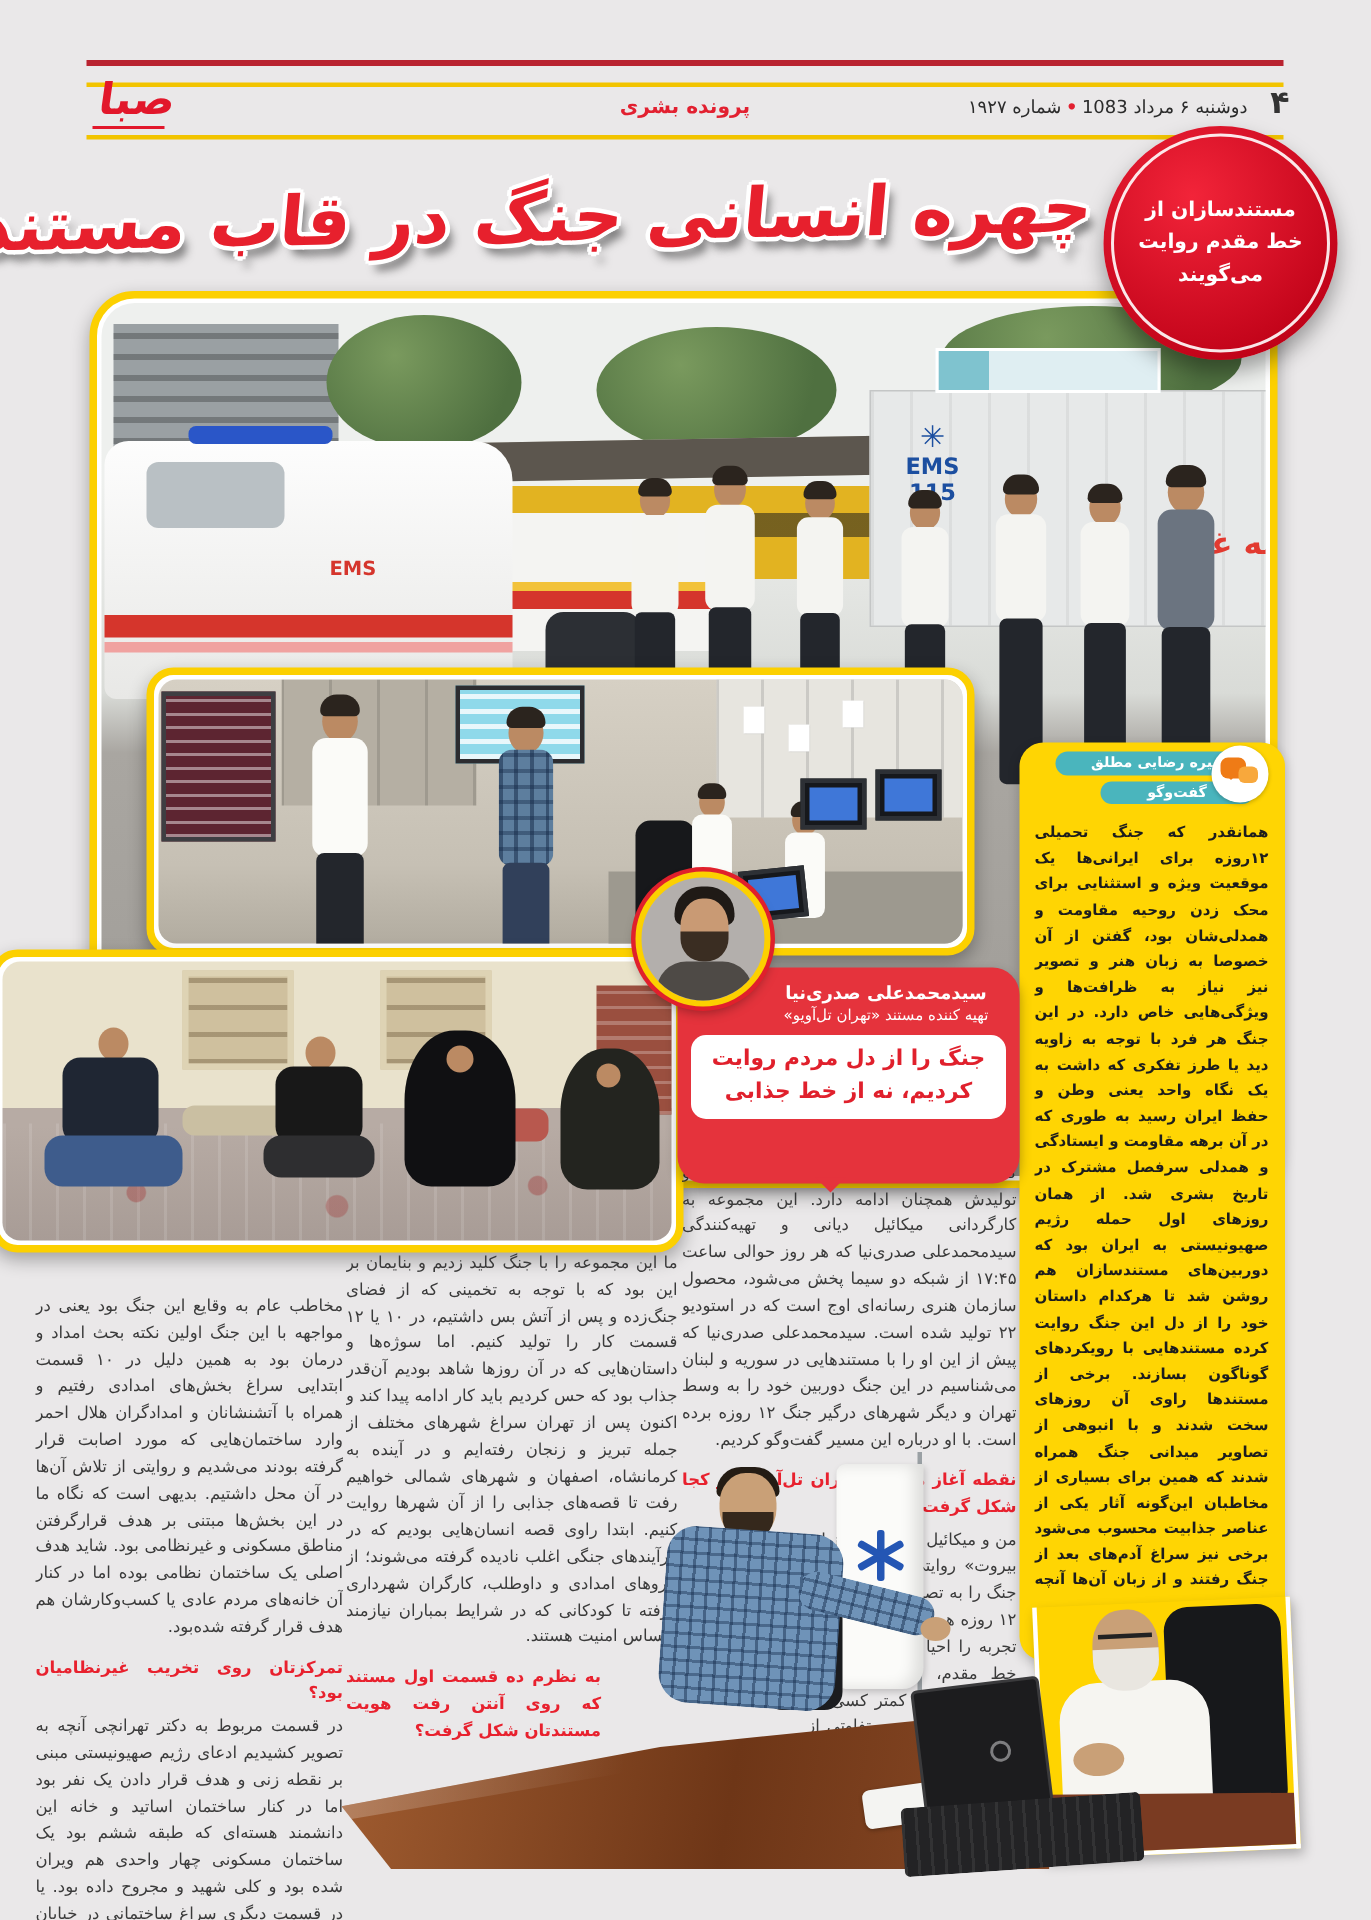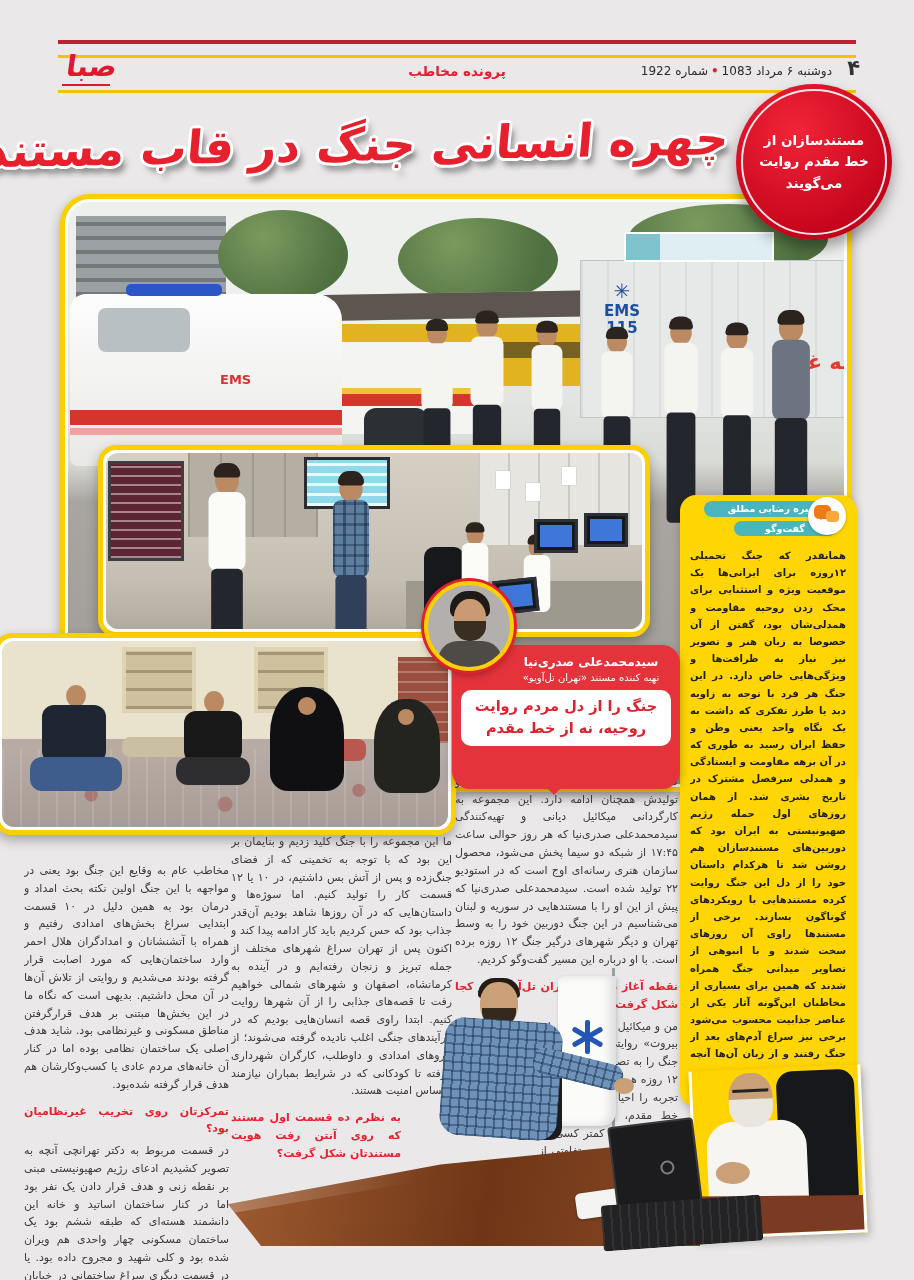--- a/index.html
+++ b/index.html
@@ -196,23 +196,23 @@
 </head>
 <body>
 
 <div class="page">
 
   <div class="abs top-rule"></div>
   <div class="abs gold-rule" style="top:55px"></div>
   <div class="abs gold-rule" style="top:90px"></div>
   <div class="abs page-num">۴</div>
   <div class="abs date-box">
-    <span>دوشنبه ۶ مرداد 1083</span><span class="red-dot">•</span><span>شماره 1922</span>
-  </div>
-  <div class="abs section-tag">پرونده مخاطب</div>
+    <span>دوشنبه ۶ مرداد 1083</span><span class="red-dot">•</span><span>شماره ۱۹۲۷</span>
+  </div>
+  <div class="abs section-tag">پرونده بشری</div>
   <div class="abs logo">صبا</div>
   <div class="abs logo-under"></div>
 
   <div class="abs main-title">چهره انسانی جنگ در قاب مستند</div>
   <div class="abs badge">
     <span>مستندسازان از خط مقدم روایت می‌گویند</span>
   </div>
 
   <div class="abs frame f1">
     <div class="photo">
@@ -346,21 +346,21 @@
 
   <div class="abs portrait">
     <i class="hair"></i>
     <i class="face"></i>
     <i class="beard"></i>
     <i class="torso"></i>
   </div>
   <div class="abs bubble">
     <div class="bub-name">سیدمحمدعلی صدری‌نیا</div>
     <div class="bub-role">تهیه کننده مستند «تهران تل‌آویو»</div>
-    <div class="bub-quote">جنگ را از دل مردم روایت روحیه، نه از خط مقدم</div>
+    <div class="bub-quote">جنگ را از دل مردم روایت کردیم، نه از خط جذابی</div>
   </div>
 
   <div class="abs panel">
     <div class="pill pill1">نیره رضایی مطلق</div>
     <div class="pill pill2">گفت‌وگو</div>
     <div class="chat-ico">
         <i class="b1"></i>
         <i class="b2"></i>
       </div>
     <div class="panel-text">همانقدر که جنگ تحمیلی ۱۲روزه برای ایرانی‌ها یک موقعیت ویژه و استثنایی برای محک زدن روحیه مقاومت و همدلی‌شان بود، گفتن از آن خصوصا به زبان هنر و تصویر نیز نیاز به ظرافت‌ها و ویژگی‌هایی خاص دارد. در این جنگ هر فرد با توجه به زاویه دید یا طرز تفکری که داشت به یک نگاه واحد یعنی وطن و حفظ ایران رسید به طوری که در آن برهه مقاومت و ایستادگی و همدلی سرفصل مشترک در تاریخ بشری شد. از همان روزهای اول حمله رژیم صهیونیستی به ایران بود که دوربین‌های مستندسازان هم روشن شد تا هرکدام داستان خود را از دل این جنگ روایت کرده مستندهایی با رویکردهای گوناگون بسازند. برخی از مستندها راوی آن روزهای سخت شدند و با انبوهی از تصاویر میدانی جنگ همراه شدند که همین برای بسیاری از مخاطبان این‌گونه آثار یکی از عناصر جذابیت محسوب می‌شود برخی نیز سراغ آدم‌های بعد از جنگ رفتند و از زبان آن‌ها آنچه گذشته را روایت کردند تا تصویر روشنی از یک جنگ عقیده باشند. هر کس در این پرده عجایب کوشید فیلم خود را بسازد و حقیقت را از دریچه‌ای متفاوت به نمایش بگذارد. رسالت مستند هم کم و بیش همین است. یعنی بیان یک تفکر با استفاده هنرمندانه و خلاقانه از ابزارهای موجود. حالا پس از این جنگ دو مجموعه مستند «تهران تل‌آویو» و «ملازمان حرم» توانسته‌اند با در نظر گرفتن شرایط موجود و پس از پشت سرگذاشتن روزهای ملتهب آثاری درخور تهیه کرده روی آنتن شبکه دوسیما و افق به نمایش بگذارند و اثری متمایز در ساحت محتوا و فرم به مخاطب ارائه دهند.</div>

